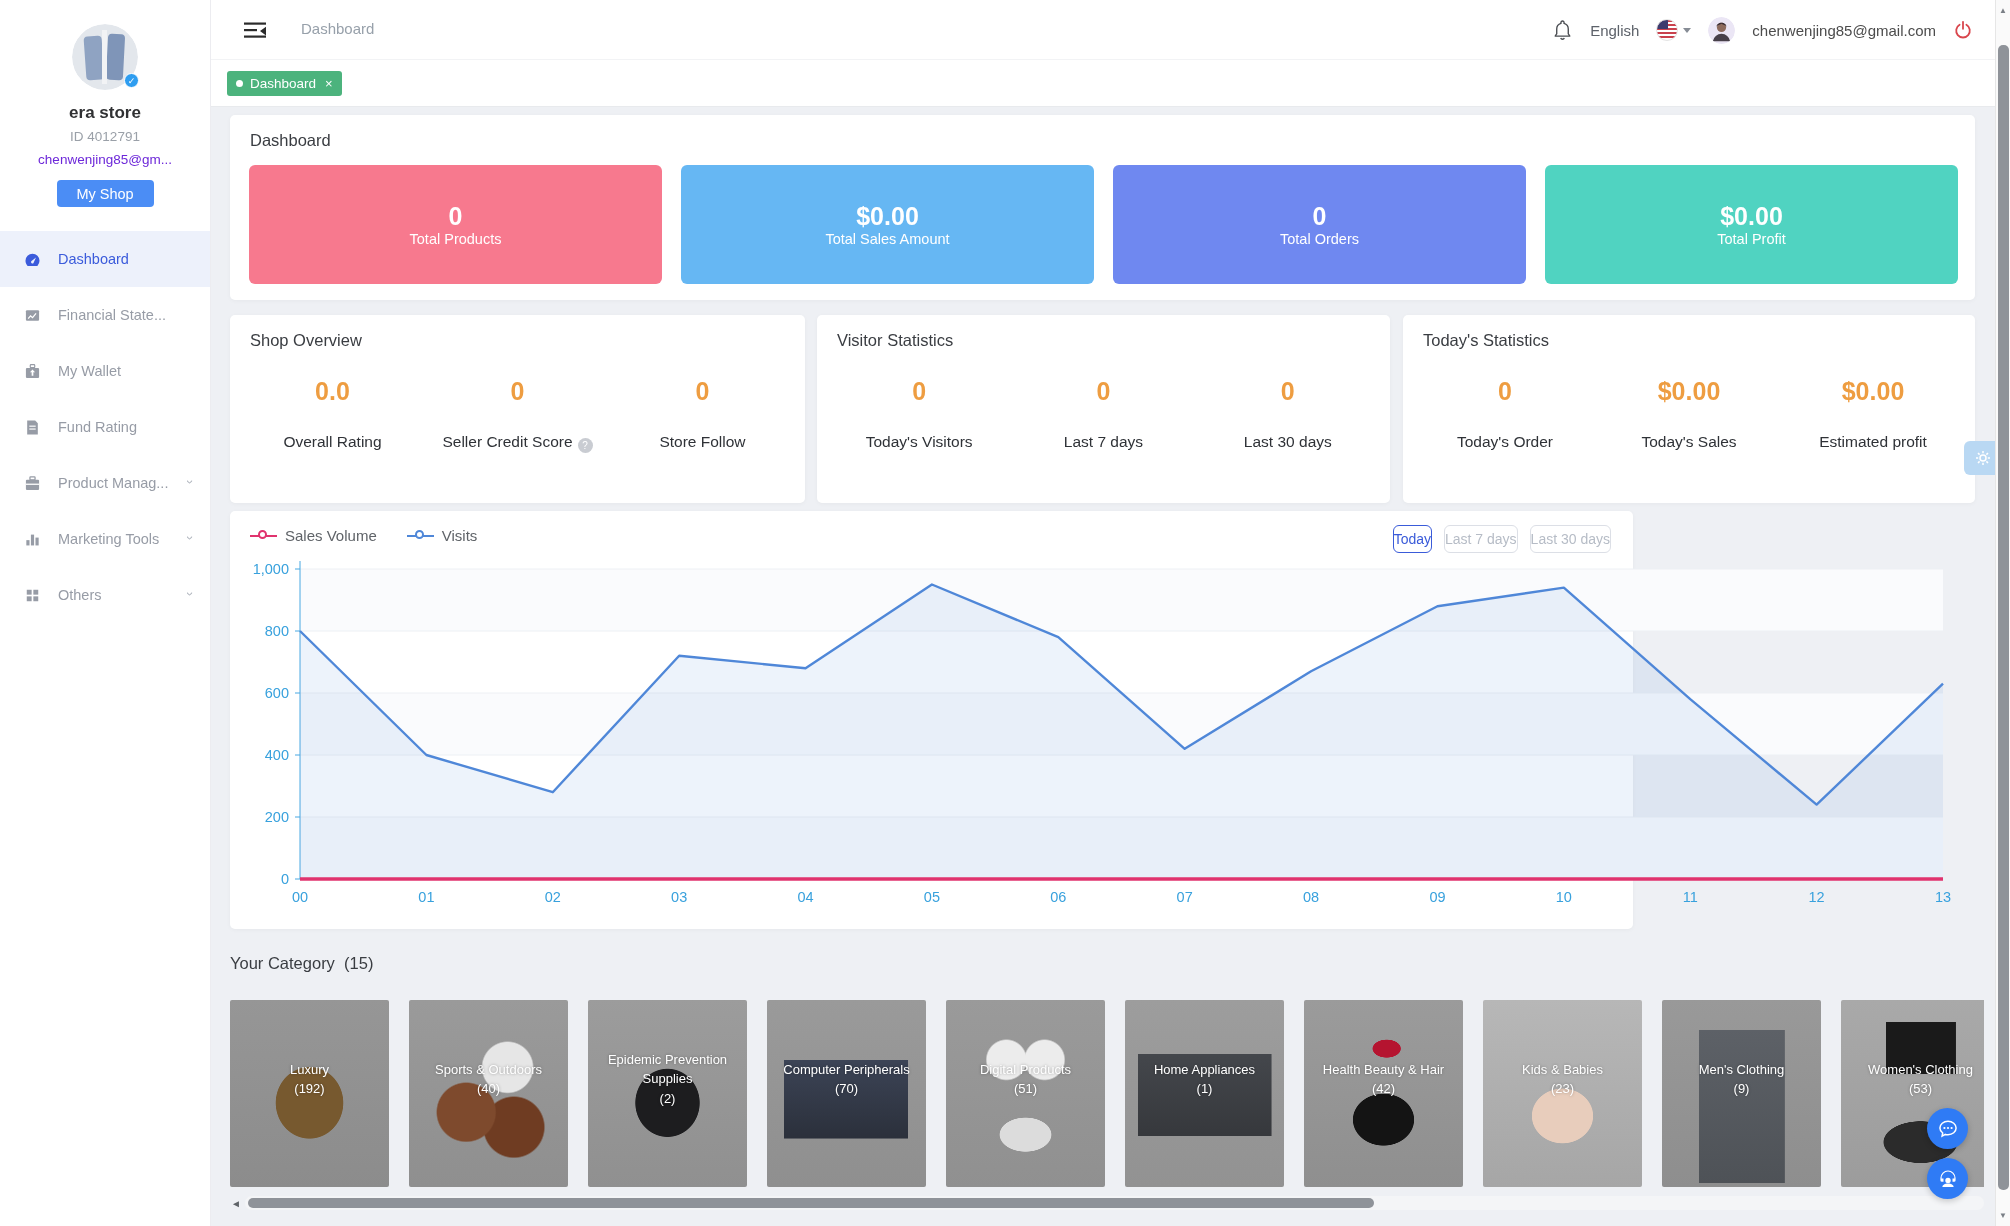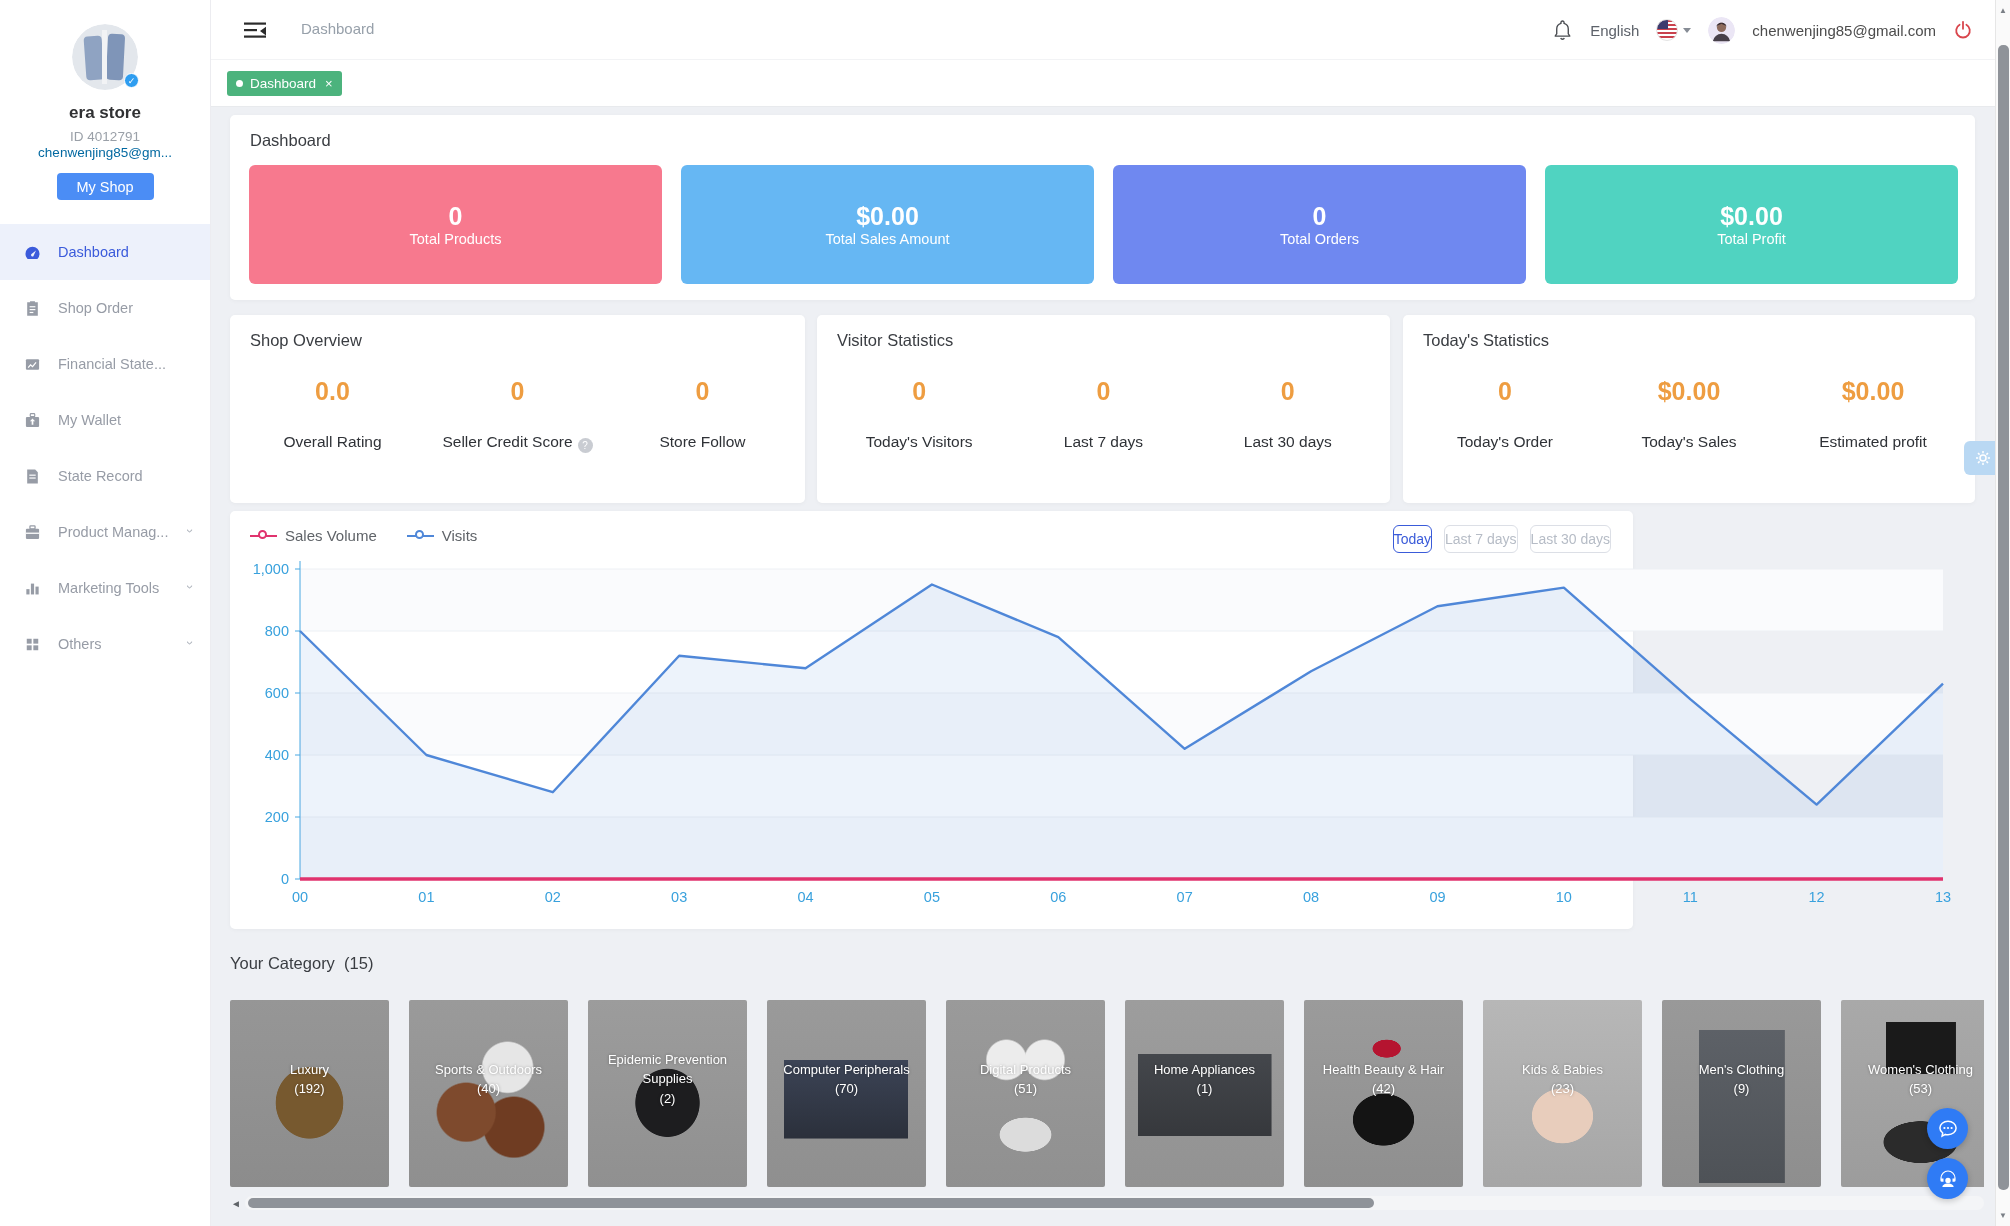--- a/index.html
+++ b/index.html
@@ -6,21 +6,21 @@
   html,body{width:2010px;height:1226px;overflow:hidden}
   body{font-family:"Liberation Sans",sans-serif;background:#eef0f4;position:relative;color:#303133}
 
   
   .sidebar{position:absolute;left:0;top:0;width:211px;height:1226px;background:#fff;border-right:1px solid #ececf0;z-index:4;text-align:center}
   .avatar-wrap{position:relative;width:66px;height:66px;margin:24px auto 0}
   .avatar-wrap svg{width:66px;height:66px;border-radius:50%;display:block}
   .badge{position:absolute;right:-1px;bottom:2px;width:15px;height:15px;border-radius:50%;background:#2e9df0;color:#fff;font-size:9px;line-height:15px;text-align:center;border:1px solid #fff}
   .store-name{margin-top:13px;font-size:17px;font-weight:bold;color:#303133}
   .store-id{margin-top:6px;font-size:13.5px;color:#9aa0a8}
-  .store-email{margin-top:1px;font-size:13.5px;color:#0369a1}
+  .store-email{margin-top:8px;font-size:13.5px;color:#6d28d9}
   .myshop{display:block;margin:13px auto 0;width:97px;height:27px;background:#4b8df5;color:#fff;border:none;border-radius:4px;font-size:14.5px;font-family:inherit;cursor:pointer}
   .menu{margin-top:24px;text-align:left}
   .m-item{position:relative;height:56px;display:flex;align-items:center;padding-left:24px;cursor:pointer;color:#979ca6}
   .m-item.active{background:#edf1fb;color:#3b5bdb}
   .m-ic{width:17px;height:17px;display:inline-block;flex:0 0 17px}
   .m-ic svg{width:17px;height:17px;display:block;fill:currentColor}
   .m-lb{margin-left:17px;font-size:14.5px;white-space:nowrap}
   .chev{position:absolute;right:18px;top:50%;transform:translateY(-58%) rotate(90deg);font-size:13px;color:#b3b8c0}
 
   
@@ -119,33 +119,20 @@
         <span class="m-ic">
           <svg viewBox="0 0 16 16">
             <path d="M8 2.6a6.6 6.6 0 0 0-6.6 6.6c0 1.9.8 3.6 2 4.8h9.2a6.58 6.58 0 0 0 2-4.8A6.6 6.6 0 0 0 8 2.6zm1 8.6a1.4 1.4 0 0 1-2 0c-.55-.55-.5-1.15.08-1.7l4.2-3.5-2.26 5.15z"></path>
           </svg>
         </span>
         <span class="m-lb">Dashboard</span>
       </div>
       <div class="m-item">
         <span class="m-ic">
           <svg viewBox="0 0 16 16">
-            <path d="M10.3 2.2v-1H5.7v1H3v12.6h10V2.2z"></path>
-            <g fill="#fff">
-              <rect x="5.3" y="5.8" width="5.4" height="1.1"></rect>
-              <rect x="5.3" y="8.5" width="5.4" height="1.1"></rect>
-              <rect x="5.3" y="11.2" width="3.5" height="1.1"></rect>
-            </g>
-          </svg>
-        </span>
-        <span class="m-lb">Shop Order</span>
-      </div>
-      <div class="m-item">
-        <span class="m-ic">
-          <svg viewBox="0 0 16 16">
             <rect x="1.8" y="3" width="12.4" height="10" rx="1"></rect>
             <path fill="#fff" d="M3.5 10.6l2.6-3.1 1.9 1.7 2.9-3.6.9.7-3.7 4.6-1.9-1.7-1.8 2.1z"></path>
           </svg>
         </span>
         <span class="m-lb">Financial State...</span>
       </div>
       <div class="m-item">
         <span class="m-ic">
           <svg viewBox="0 0 16 16">
             <rect x="5.9" y="1.6" width="4.2" height="2.8" rx="0.7" fill="none" stroke="currentColor" stroke-width="1.1"></rect>
@@ -158,21 +145,21 @@
       <div class="m-item">
         <span class="m-ic">
           <svg viewBox="0 0 16 16">
             <path d="M3 1.5h7.5L13 4v10.5H3z"></path>
             <g fill="#fff">
               <rect x="5" y="6.2" width="6" height="1.1"></rect>
               <rect x="5" y="8.9" width="6" height="1.1"></rect>
             </g>
           </svg>
         </span>
-        <span class="m-lb">State Record</span>
+        <span class="m-lb">Fund Rating</span>
       </div>
       <div class="m-item">
         <span class="m-ic">
           <svg viewBox="0 0 16 16">
             <rect x="5.6" y="1.7" width="4.8" height="3" rx="0.6" fill="none" stroke="currentColor" stroke-width="1.2"></rect>
             <rect x="1.8" y="4.4" width="12.4" height="9.8" rx="1"></rect>
             <rect x="1.8" y="8.1" width="12.4" height="1.2" fill="#fff"></rect>
           </svg>
         </span>
         <span class="m-lb">Product Manag...</span>

